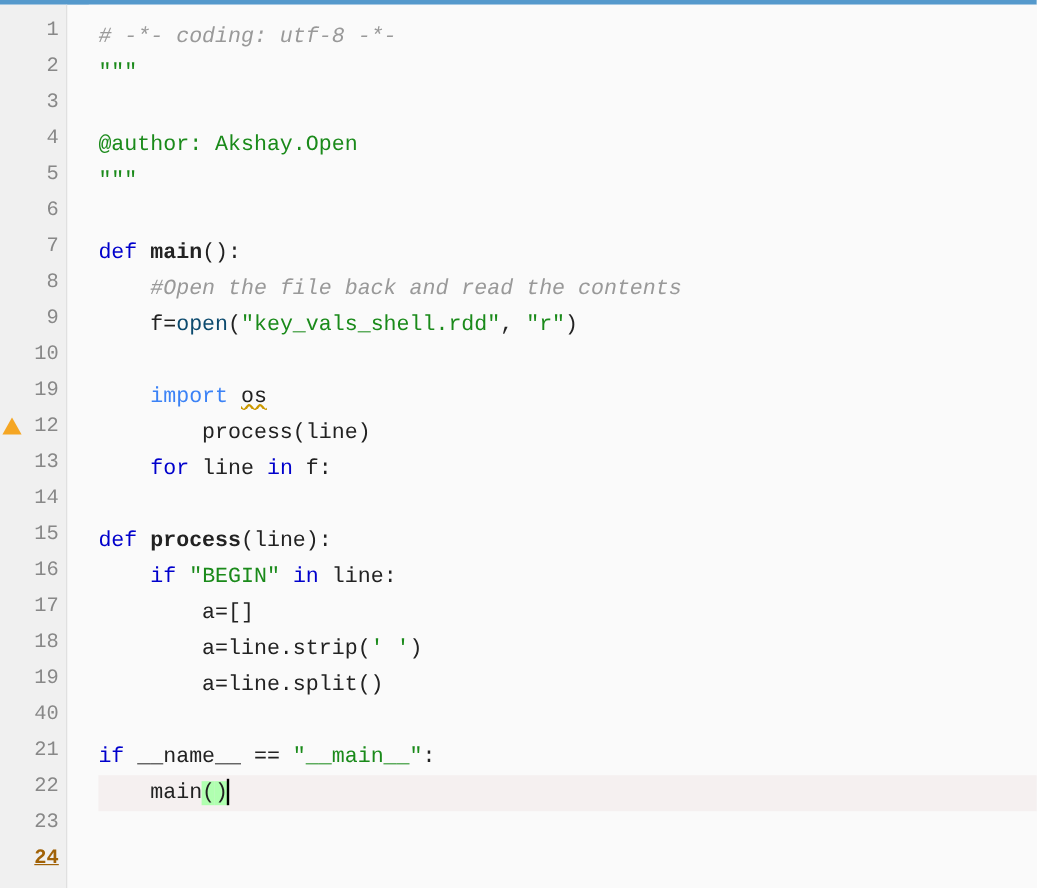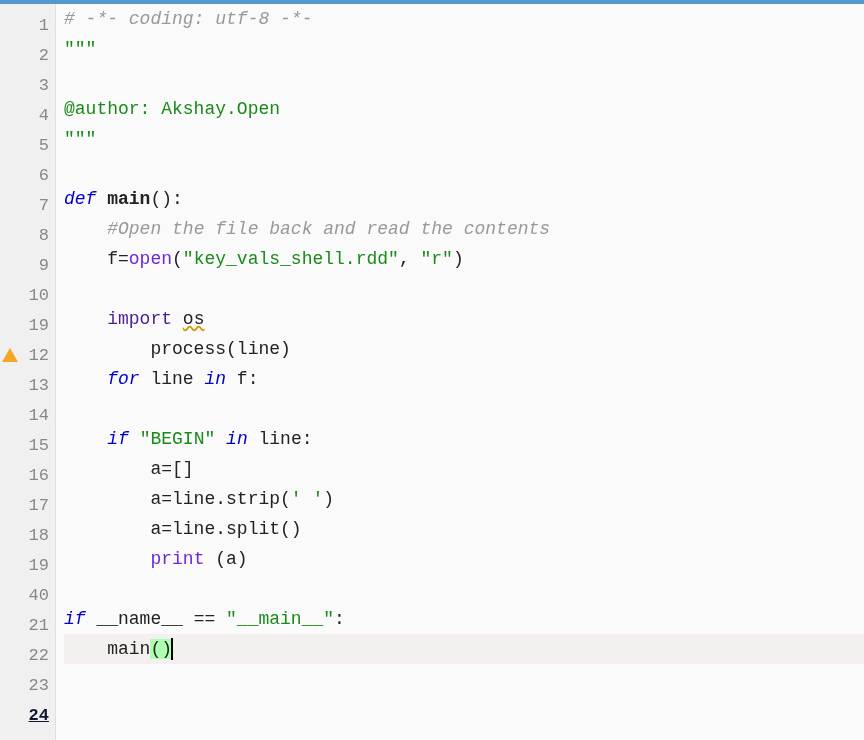--- a/index.html
+++ b/index.html
@@ -34,55 +34,56 @@
       display: flex;
       align-items: center;
       justify-content: flex-end;
       padding-right: 6px;
       color: #888;
       font-size: 17px;
       position: relative;
     }
     .gutter-line.current {
       font-weight: bold;
-      color: #0f172a;
+      color: #a16207;
       text-decoration: underline;
     }
     .warning-icon {
       position: absolute;
       left: 2px;
       width: 0;
       height: 0;
       border-left: 8px solid transparent;
       border-right: 8px solid transparent;
       border-bottom: 14px solid #f5a623;
     }
     .code-area {
       flex: 1;
-      padding-top: 0;
+      padding-top: 12px;
       padding-left: 8px;
       background: #fafafa;
       position: relative;
+      margin-left: 18px;
     }
     .code-line {
       height: 30px;
       line-height: 30px;
       white-space: pre;
       color: #222;
     }
     .code-line.current-line {
       background: #f5f0f0;
     }
     .comment { color: #999; font-style: italic; }
     .docstring { color: #1a8a1a; }
-    .keyword { color: #0000cc; font-style: italic; }
-    .keyword-import { color: #4c1d95; }
+    .keyword { color: #0000cc; }
+    .keyword-import { color: #3b82f6; }
     .fname { color: #222; font-weight: bold; }
     .string { color: #1a8a1a; }
-    .builtin { color: #6d28d9; }
+    .builtin { color: #0c4a6e; }
     .paren-match { background: #b0ffb0; }
     .underline-wavy { text-decoration: underline wavy #cc9900; }
     .cursor {
       display: inline-block;
       width: 2px;
       height: 22px;
       background: #000;
       vertical-align: middle;
       margin-left: -1px;
     }
@@ -175,22 +176,22 @@
       <div class="code-line"><span class="docstring">"""</span></div>
       <div class="code-line"></div>
       <div class="code-line"><span class="keyword">def</span><span> </span><span class="fname">main</span><span>():</span></div>
       <div class="code-line"><span>    </span><span class="comment">#Open the file back and read the contents</span></div>
       <div class="code-line"><span>    f=</span><span class="builtin">open</span><span>(</span><span class="string">"key_vals_shell.rdd"</span><span>, </span><span class="string">"r"</span><span>)</span></div>
       <div class="code-line"></div>
       <div class="code-line"><span>    </span><span class="keyword-import">import</span><span> </span><span class="underline-wavy">os</span></div>
       <div class="code-line"><span>        process(line)</span></div>
       <div class="code-line"><span>    </span><span class="keyword">for</span><span> line </span><span class="keyword">in</span><span> f:</span></div>
       <div class="code-line"></div>
+      <div class="code-line"><span class="keyword">def</span><span> </span><span class="fname">process</span><span>(line):</span></div>
       <div class="code-line"><span>    </span><span class="keyword">if</span><span> </span><span class="string">"BEGIN"</span><span> </span><span class="keyword">in</span><span> line:</span></div>
       <div class="code-line"><span>        a=[]</span></div>
       <div class="code-line"><span>        a=line.strip(</span><span class="string">' '</span><span>)</span></div>
       <div class="code-line"><span>        a=line.split()</span></div>
-      <div class="code-line"><span>        </span><span class="builtin">print</span><span> (a)</span></div>
       <div class="code-line"></div>
       <div class="code-line"><span class="keyword">if</span><span> __name__ == </span><span class="string">"__main__"</span><span>:</span></div>
       <div class="code-line current-line"><span>    main</span><span class="paren-match">(</span><span class="paren-match">)</span><span class="cursor"></span></div>
     </div>
 </div>
 
 </body></html>

